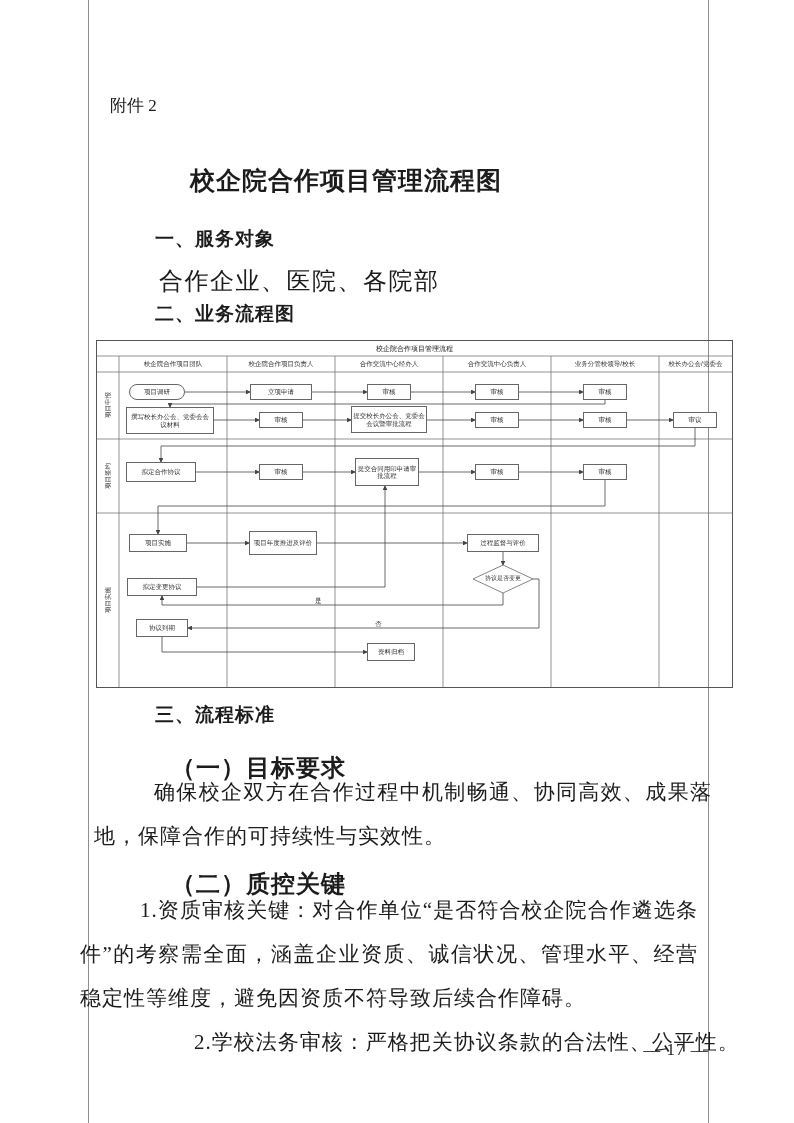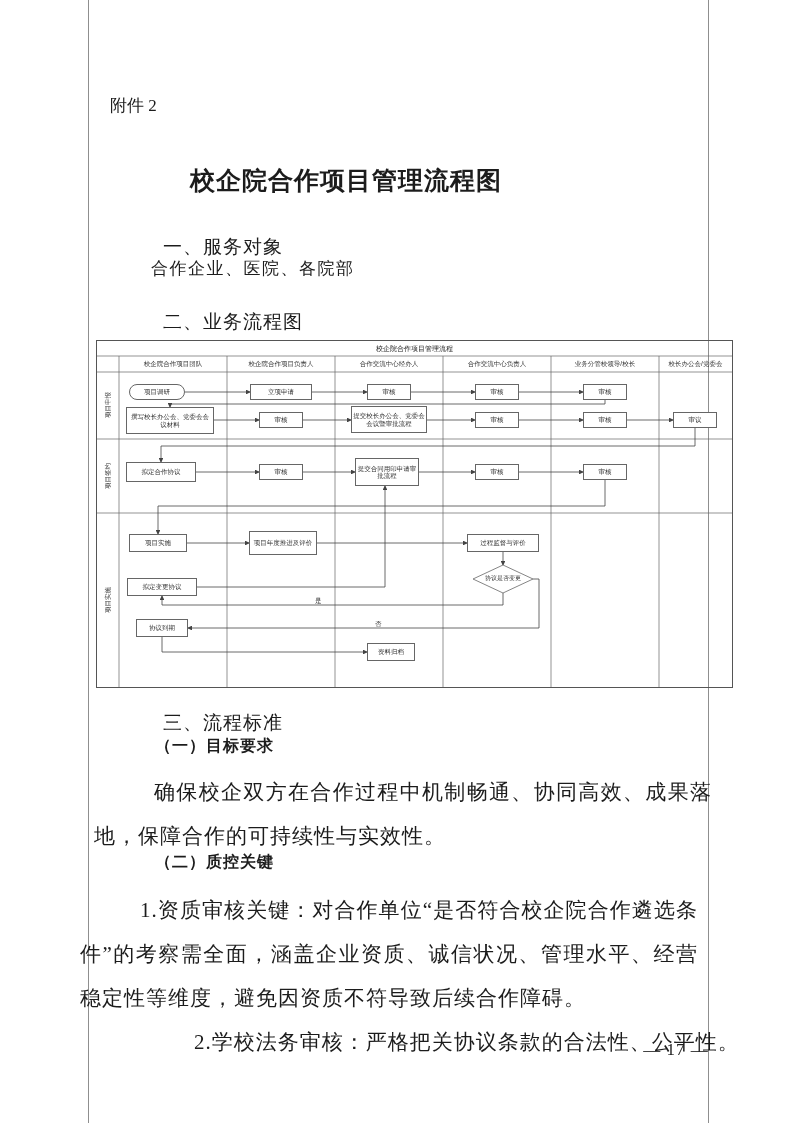--- a/index.html
+++ b/index.html
@@ -12,28 +12,28 @@
   .abs { position:absolute; }
   .margin-line { position:absolute; top:0; width:1px; height:1123px; background:#8f8f8f; }
 
   .attachment { font-size:17px; }
   .doc-title {
     text-align:center; font-weight:bold; font-size:25px; letter-spacing:1px;
     font-family:"Liberation Serif","DejaVu Serif",serif; margin:0;
   }
   .h-sans {
     font-family:"Liberation Sans","DejaVu Sans",sans-serif;
-    font-weight:normal; font-size:19px; letter-spacing:1px; margin:12px;
+    font-weight:bold; font-size:19px; letter-spacing:1px; margin:4px;
   }
-  .h-kai { font-weight:bold; font-size:16px; letter-spacing:1px; margin:0; }
+  .h-kai { font-weight:bold; font-size:24px; letter-spacing:1px; margin:16px; }
   .body-par {
     font-size:21px; line-height:44px; letter-spacing:1px;
     text-align:justify; text-indent:60px; margin:4px;
   }
-  .body-line { font-size:17px; letter-spacing:1.5px; margin:0; }
+  .body-line { font-size:24px; letter-spacing:1.5px; margin:8px; }
   .page-num { font-size:17px; letter-spacing:1px; }
 
   
   .flowchart {
     position:absolute; left:96px; top:340px; width:635px; height:346px;
     border:1px solid #555; box-sizing:content-box;
     font-family:"Liberation Sans","DejaVu Sans",sans-serif; color:#333;
   }
   .fc-svg { position:absolute; left:0; top:0; width:635px; height:346px; }
   .fc-title {

